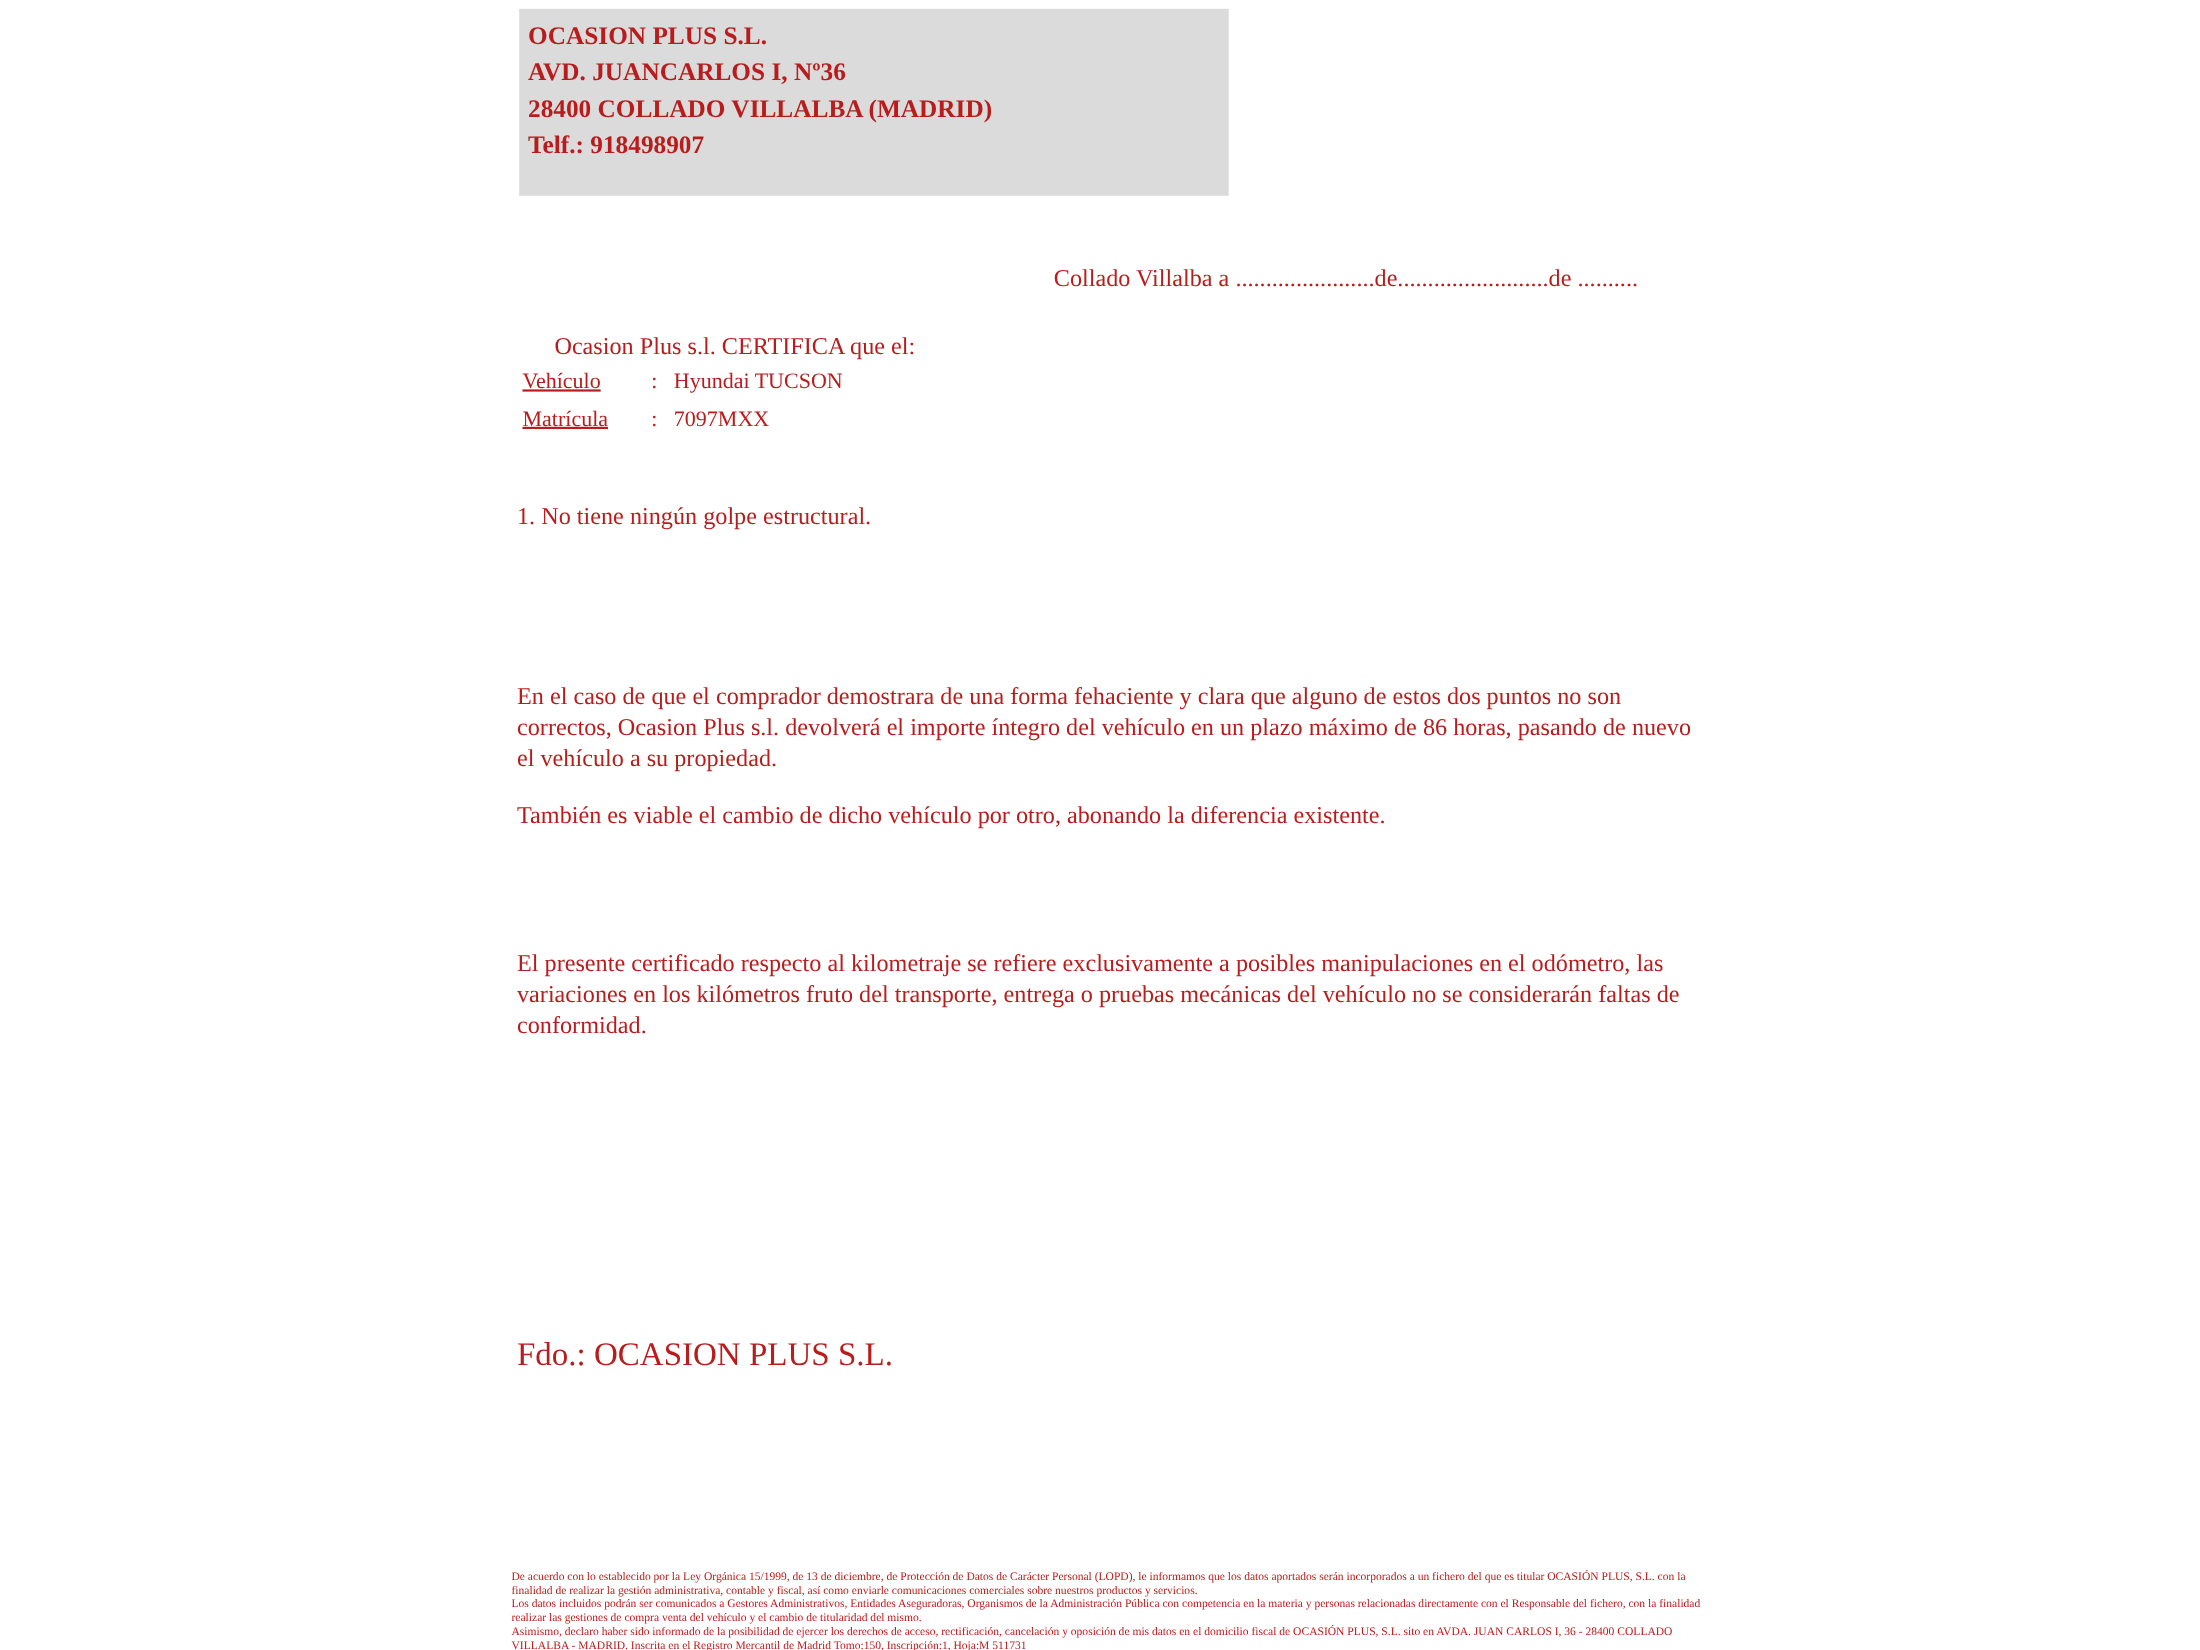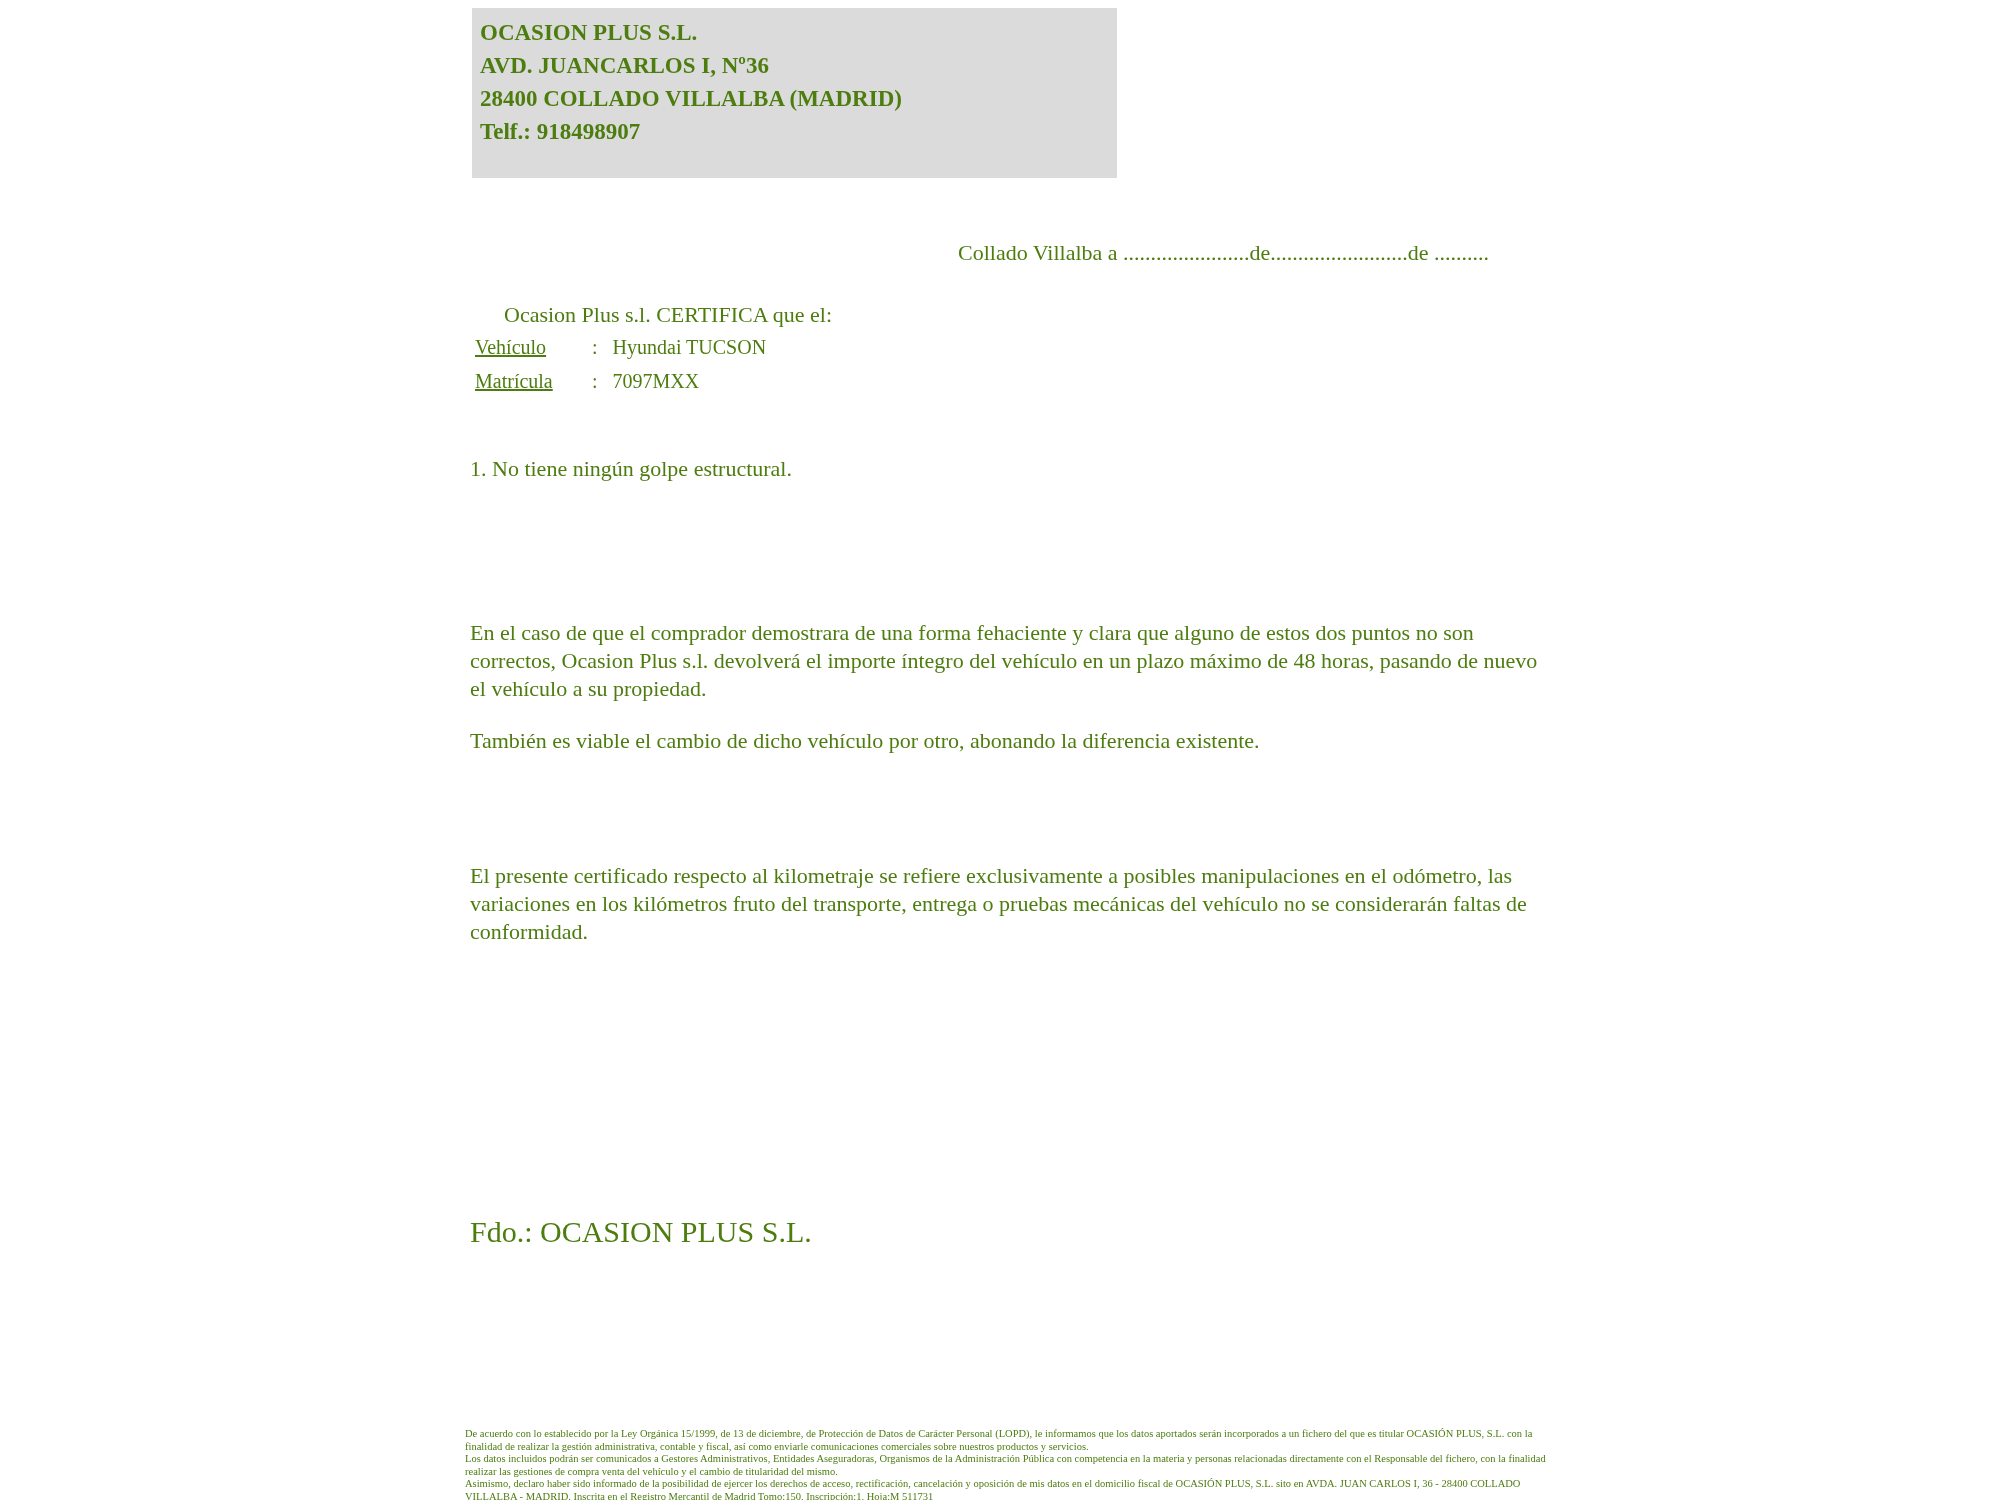--- a/index.html
+++ b/index.html
@@ -6,21 +6,21 @@
     margin: 0;
     padding: 0;
     background: #ffffff;
   }
   .page {
     position: relative;
     width: 2000px;
     height: 1500px;
     background: #ffffff;
     font-family: "Liberation Serif", serif;
-    color: #4d7c0f;
+    color: #b91c1c;
     overflow: hidden;
   }
   .header-box {
     position: absolute;
     left: 472px;
     top: 8px;
     width: 645px;
     height: 170px;
     background: #dbdbdb;
     padding: 8px 0 0 8px;
@@ -124,21 +124,21 @@
   </div>
 
   <div class="kv-line kv-plate">
     <span class="kv-label">Matrícula</span>
     <span class="kv-sep">:</span>
     <span class="kv-value">7097MXX</span>
   </div>
 
   <div class="point point-1">1. No tiene ningún golpe estructural.</div>
 
-  <div class="para para-1">En el caso de que el comprador demostrara de una forma fehaciente y clara que alguno de estos dos puntos no son correctos, Ocasion Plus s.l. devolverá el importe íntegro del vehículo en un plazo máximo de 48 horas, pasando de nuevo el vehículo a su propiedad.</div>
+  <div class="para para-1">En el caso de que el comprador demostrara de una forma fehaciente y clara que alguno de estos dos puntos no son correctos, Ocasion Plus s.l. devolverá el importe íntegro del vehículo en un plazo máximo de 86 horas, pasando de nuevo el vehículo a su propiedad.</div>
   <div class="para para-2">También es viable el cambio de dicho vehículo por otro, abonando la diferencia existente.</div>
   <div class="para para-4">El presente certificado respecto al kilometraje se refiere exclusivamente a posibles manipulaciones en el odómetro, las variaciones en los kilómetros fruto del transporte, entrega o pruebas mecánicas del vehículo no se considerarán faltas de conformidad.</div>
 
   <div class="signature">Fdo.: OCASION PLUS S.L.</div>
 
   <div class="legal-footer">
     <p>De acuerdo con lo establecido por la Ley Orgánica 15/1999, de 13 de diciembre, de Protección de Datos de Carácter Personal (LOPD), le informamos que los datos aportados serán incorporados a un fichero del que es titular OCASIÓN PLUS, S.L. con la finalidad de realizar la gestión administrativa, contable y fiscal, así como enviarle comunicaciones comerciales sobre nuestros productos y servicios.</p>
     <p>Los datos incluidos podrán ser comunicados a Gestores Administrativos, Entidades Aseguradoras, Organismos de la Administración Pública con competencia en la materia y personas relacionadas directamente con el Responsable del fichero, con la finalidad realizar las gestiones de compra venta del vehículo y el cambio de titularidad del mismo.</p>
     <p>Asimismo, declaro haber sido informado de la posibilidad de ejercer los derechos de acceso, rectificación, cancelación y oposición de mis datos en el domicilio fiscal de OCASIÓN PLUS, S.L. sito en AVDA. JUAN CARLOS I, 36 - 28400 COLLADO VILLALBA - MADRID. Inscrita en el Registro Mercantil de Madrid Tomo:150, Inscripción:1, Hoja:M 511731</p>
   </div>

